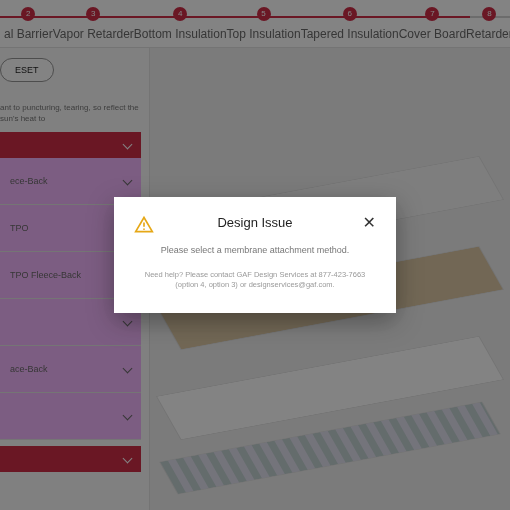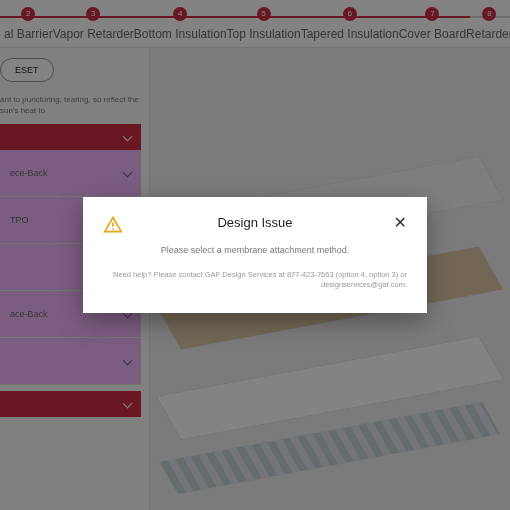--- a/index.html
+++ b/index.html
@@ -11,46 +11,46 @@
 .track{position:absolute;left:0;right:0;top:16px;height:2px;background:#c8102e;z-index:0}
 .track.grey{background:#ccc;left:auto;right:0;width:40px}
 .step{flex:1;text-align:center;position:relative;z-index:1}
 .dot{width:14px;height:14px;border-radius:50%;background:#c8102e;color:#fff;font-size:8px;line-height:14px;margin:0 auto;display:block}
 .dot.grey{background:#bbb}
 .slabel{font-size:12px;color:#555;display:block;margin-top:6px;white-space:nowrap}
 
 
 .main{display:flex;height:calc(100% - 48px)}
 .side{width:150px;padding:10px 8px 10px 0;background:#f8f8f8;border-right:1px solid #ddd;overflow:hidden}
-.btns{display:flex;gap:2px;margin-bottom:12px}
+.btns{display:flex;gap:2px;margin-bottom:20px}
 .btn{font-size:9px;padding:6px 14px;border-radius:14px;border:1px solid #888;background:#fff;cursor:pointer}
 .btn.primary{background:#c8102e;border-color:#c8102e;color:#fff}
 .desc{font-size:8px;color:#666;line-height:1.4;margin-bottom:8px}
 .acc{background:#c8102e;color:#fff;font-size:9px;padding:8px 10px;display:flex;justify-content:space-between;align-items:center;margin-top:6px;cursor:pointer}
 .row{background:#f0abfc;border-bottom:1px solid #e0e0e0;font-size:9px;color:#555;padding:18px 10px;display:flex;justify-content:space-between;align-items:center;cursor:pointer}
 .chev::after{content:"";display:inline-block;width:6px;height:6px;border-right:1.5px solid currentColor;border-bottom:1.5px solid currentColor;transform:rotate(45deg);margin-top:-3px}
 
 
 .view{flex:1;background:#eee;position:relative;overflow:hidden}
 .layer{position:absolute;left:50%;width:340px;height:80px;background:#fff;border:1px solid #ddd;transform:translateX(-50%) rotateX(55deg) rotateZ(-18deg);transform-origin:center}
 .l1{background:#f4f4f4;top:120px}
 .l2{background:#d9c29a;top:210px}
 .l3{background:#fff;top:300px}
 .l4{background:linear-gradient(90deg,#bcc 0 8px,#dde 8px 16px);background-size:16px 100%;top:370px;height:60px}
 
 
 .ovl{position:absolute;inset:0;background:rgba(30,30,30,.55);display:flex;align-items:center;justify-content:center;z-index:10}
-.modal{width:344px;background:#fff;box-shadow:0 8px 24px rgba(0,0,0,.35);padding:18px 20px 22px;position:relative}
+.modal{width:282px;background:#fff;box-shadow:0 8px 24px rgba(0,0,0,.35);padding:18px 20px 22px;position:relative}
 .mh{display:flex;align-items:center;justify-content:center;position:relative;margin-bottom:14px}
 .warn{position:absolute;left:0;top:0}
 .warn svg{width:20px;height:20px}
 .mtitle{font-size:13px;font-weight:400;color:#222}
 .close{position:absolute;right:0;top:0;font-size:16px;color:#333;cursor:pointer;line-height:1}
 .mbody{font-size:9px;color:#777;text-align:center;line-height:1.5;margin-top:13px}
-.mhelp{font-size:7.5px;color:#999;text-align:right;margin-top:12px;line-height:1.4}
+.mhelp{font-size:7.5px;color:#999;text-align:center;margin-top:12px;line-height:1.4}
 </style>
 </head>
 <body>
 <div class="app">
 
 <div class="stepper">
   <div class="track"></div>
       <div class="track grey"></div>
   <div class="step">
         <span class="dot">2</span>
@@ -95,20 +95,24 @@
         </div>
     <div class="row">
           <span>ece-Back</span>
           <span class="chev"></span>
         </div>
     <div class="row">
           <span>TPO</span>
           <span class="chev"></span>
         </div>
     <div class="row">
+          <span>TPO Fleece-Back</span>
+          <span class="chev"></span>
+        </div>
+    <div class="row">
           <span></span>
           <span class="chev"></span>
         </div>
     <div class="row">
           <span>ace-Back</span>
           <span class="chev"></span>
         </div>
     <div class="row">
           <span></span>
           <span class="chev"></span>

